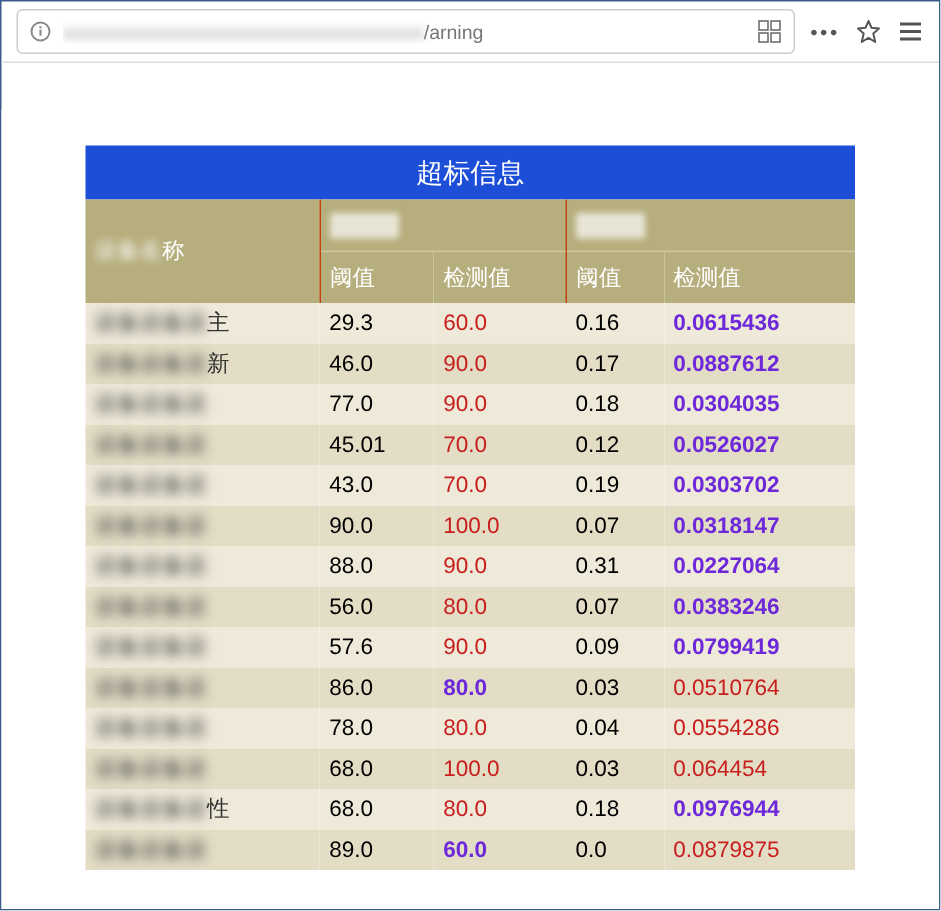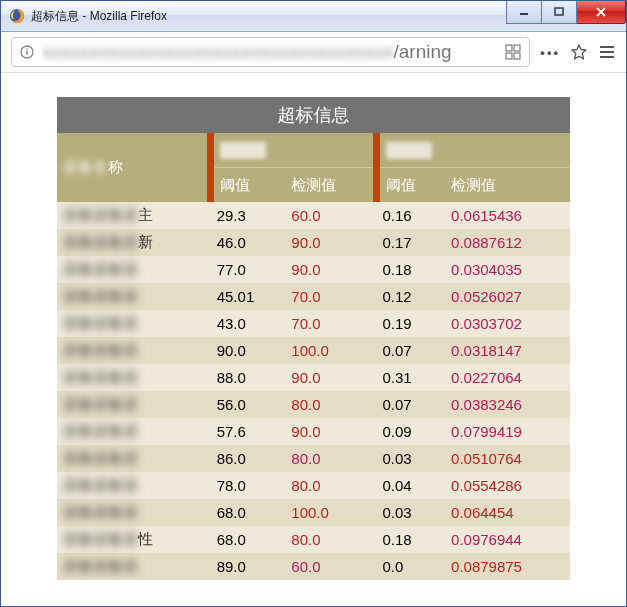--- a/index.html
+++ b/index.html
@@ -10,76 +10,49 @@
   .wtitle{flex:1;color:#1a1a1a;font-size:12px;}
   .wbtns{display:flex;height:100%;}
   .wbtn{width:34px;height:22px;margin-top:0;border:1px solid #5f7aa3;border-top:none;background:linear-gradient(#e8eef9,#c6d5ec);display:flex;align-items:center;justify-content:center;color:#2a3a55;font-size:12px;position:relative;}
   .wbtn + .wbtn{border-left:none;}
   .wbtn.close{width:48px;background:linear-gradient(#f07a77,#d9322e 45%,#c51e1a 46%,#e84b47);color:#fff;border-color:#8e1d1a;border-top-right-radius:0;}
   .wbtn.close{border-bottom-right-radius:3px;}
   
   .toolbar{height:40px;display:flex;align-items:center;padding:0 10px;gap:10px;border-bottom:1px solid #ddd;}
   .urlfield{flex:1;height:28px;border:1px solid #ccc;border-radius:4px;display:flex;align-items:center;padding:0 8px;gap:8px;background:#fff;}
   .urlfield .secure{color:#7a7a7a;}
-  .urlfield .urltext{flex:1;color:#777;font-size:19px;overflow:hidden;white-space:nowrap;}
+  .urlfield .urltext{flex:1;color:#777;font-size:13px;overflow:hidden;white-space:nowrap;}
   .blurspan{filter:blur(3px);color:#999;}
   .urlicons{display:flex;gap:14px;align-items:center;color:#555;}
   .tool-icon{color:#555;}
   
   .content{position:absolute;left:0;right:0;top:72px;bottom:0;overflow:auto;background:#fff;padding:16px 16px 0 16px;box-sizing:border-box;}
   .tablewrap{margin:8px 40px 0 40px;}
   table{border-collapse:collapse;width:100%;font-size:15px;}
   th,td{padding:4px 6px;text-align:left;}
-  .hdr1{background:#737373;color:#fff;text-align:center;font-weight:normal;font-size:18px;height:28px;}
+  .hdr1{background:#1d4ed8;color:#fff;text-align:center;font-weight:normal;font-size:18px;height:28px;}
   .hdr2{background:#b7ae7d;color:#fff;font-weight:normal;height:26px;}
   .hdr3{background:#b7ae7d;color:#fff;font-weight:normal;height:26px;border-top:1px solid #cfc79f;}
   .hdr2 .blurc, .hdr3 .blurc{display:inline-block;background:#e8e5d7;color:#e8e5d7;filter:blur(2px);border-radius:2px;padding:0 8px;}
   tbody tr:nth-child(odd){background:#eee9d9;}
   tbody tr:nth-child(even){background:#e3ddc6;}
   td.name{color:#333;}
   td.name .b{filter:blur(4px);display:inline-block;}
   .red{color:#c81e1e;}
-  .green{color:#be185d;}
+  .green{color:#6d28d9;font-weight:bold;}
   .hdr-name{vertical-align:middle;}
   .hdr-name .b{filter:blur(3px);display:inline-block;}
-  .grp-sep{border-left:7px solid #c2410c;}
+  .grp-sep{border-left:1px solid #c2410c;}
   svg{display:block;}
 </style>
 </head>
 <body>
 
 <div class="win">
 
-  <div class="titlebar">
-    <span class="favicon">
-      <svg viewBox="0 0 16 16" width="16" height="16">
-        <circle cx="8" cy="8" r="7" fill="#3a59a8"></circle>
-        <path d="M8 1c4 0 7 3 7 7 0 4-3 7-7 7-2.5 0-4.6-1.3-5.8-3.3 1 .8 2.3 1.3 3.8 1.3 3 0 5.5-2.5 5.5-5.5 0-2.2-1.3-4.1-3.2-5 .8-.3 1.5-.5 1.7-.5z" fill="#ff9a2a"></path>
-        <path d="M2 8c0-2.7 1.8-5 4.3-5.8C5 3.3 4 5.5 4 8c0 1.5.5 2.8 1.3 3.8C3.3 11 2 9.7 2 8z" fill="#ffcf3f"></path>
-      </svg>
-    </span>
-    <span class="wtitle">超标信息 - Mozilla Firefox</span>
-    <div class="wbtns">
-      <div class="wbtn wbtn153">
-        <svg width="10" height="10" viewBox="0 0 10 10">
-            <rect x="1" y="6" width="8" height="2" fill="#2a3a55"></rect>
-          </svg>
-      </div>
-      <div class="wbtn">
-        <svg width="10" height="10" viewBox="0 0 10 10">
-            <rect x="1" y="1" width="8" height="7" fill="none" stroke="#2a3a55" stroke-width="1.5"></rect>
-          </svg>
-      </div>
-      <div class="wbtn close">
-        <svg width="12" height="12" viewBox="0 0 12 12">
-            <path d="M2 2l8 8M10 2l-8 8" stroke="#fff" stroke-width="1.8"></path>
-          </svg>
-      </div>
-    </div>
-  </div>
 
   <div class="toolbar">
     <div class="urlfield">
       <span class="secure">
         <svg width="14" height="14" viewBox="0 0 14 14">
             <circle cx="7" cy="7" r="6" fill="none" stroke="#888" stroke-width="1.3"></circle>
             <rect x="6.3" y="5.8" width="1.4" height="4" fill="#888"></rect>
             <rect x="6.3" y="3.5" width="1.4" height="1.4" fill="#888"></rect>
           </svg>
       </span>

